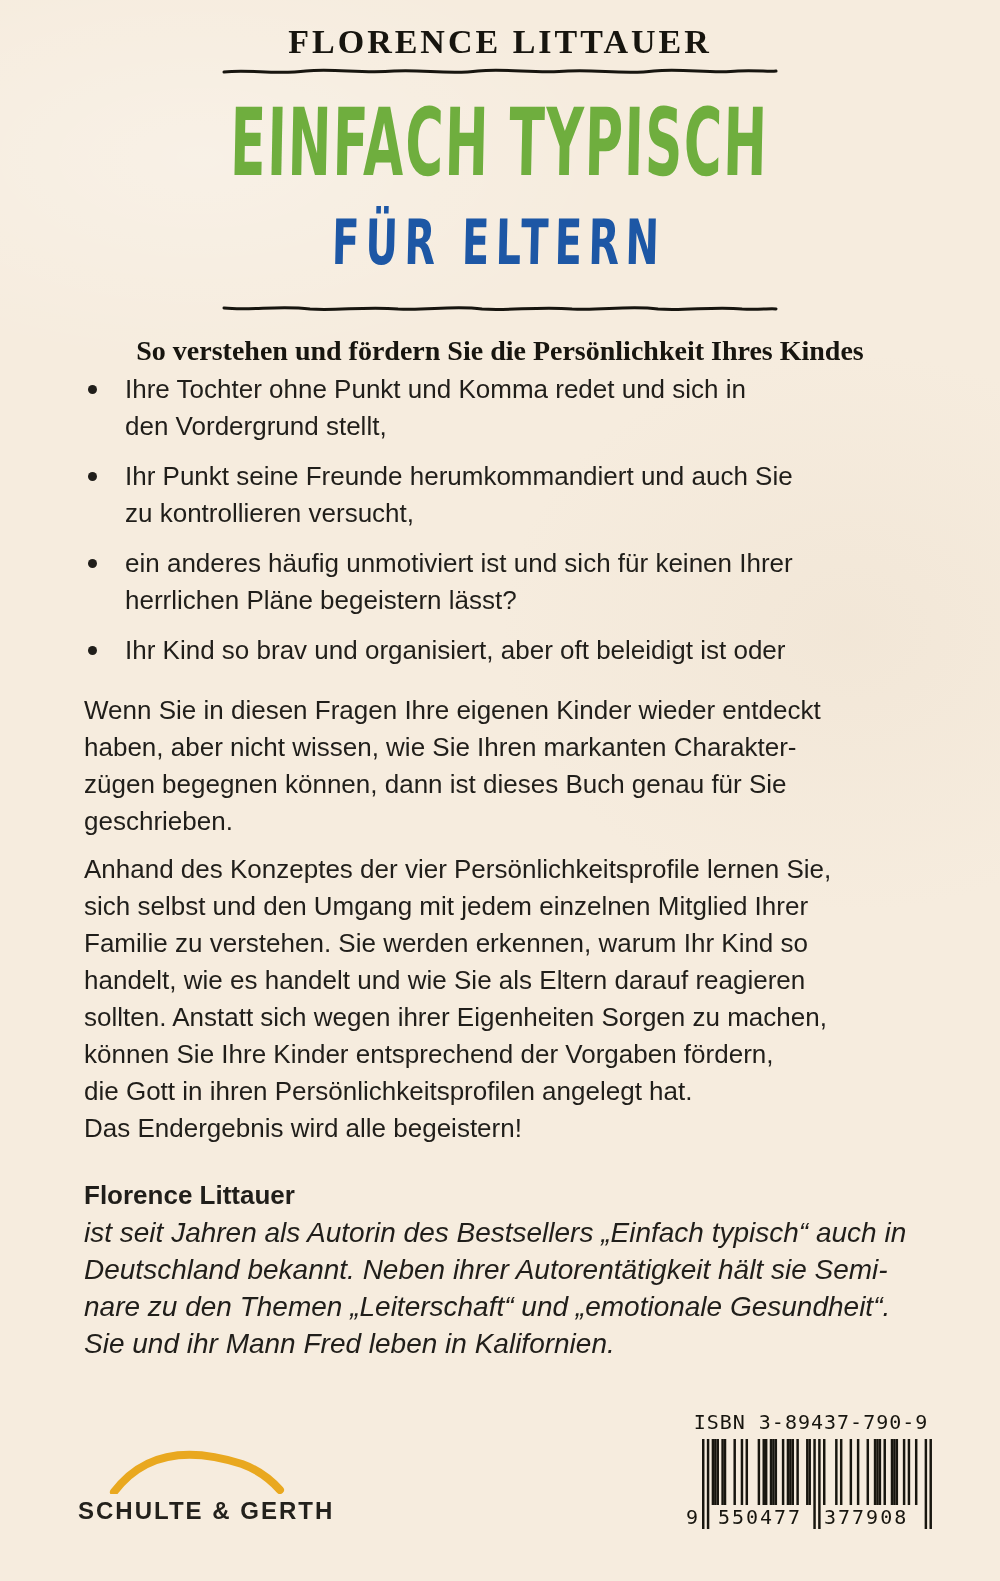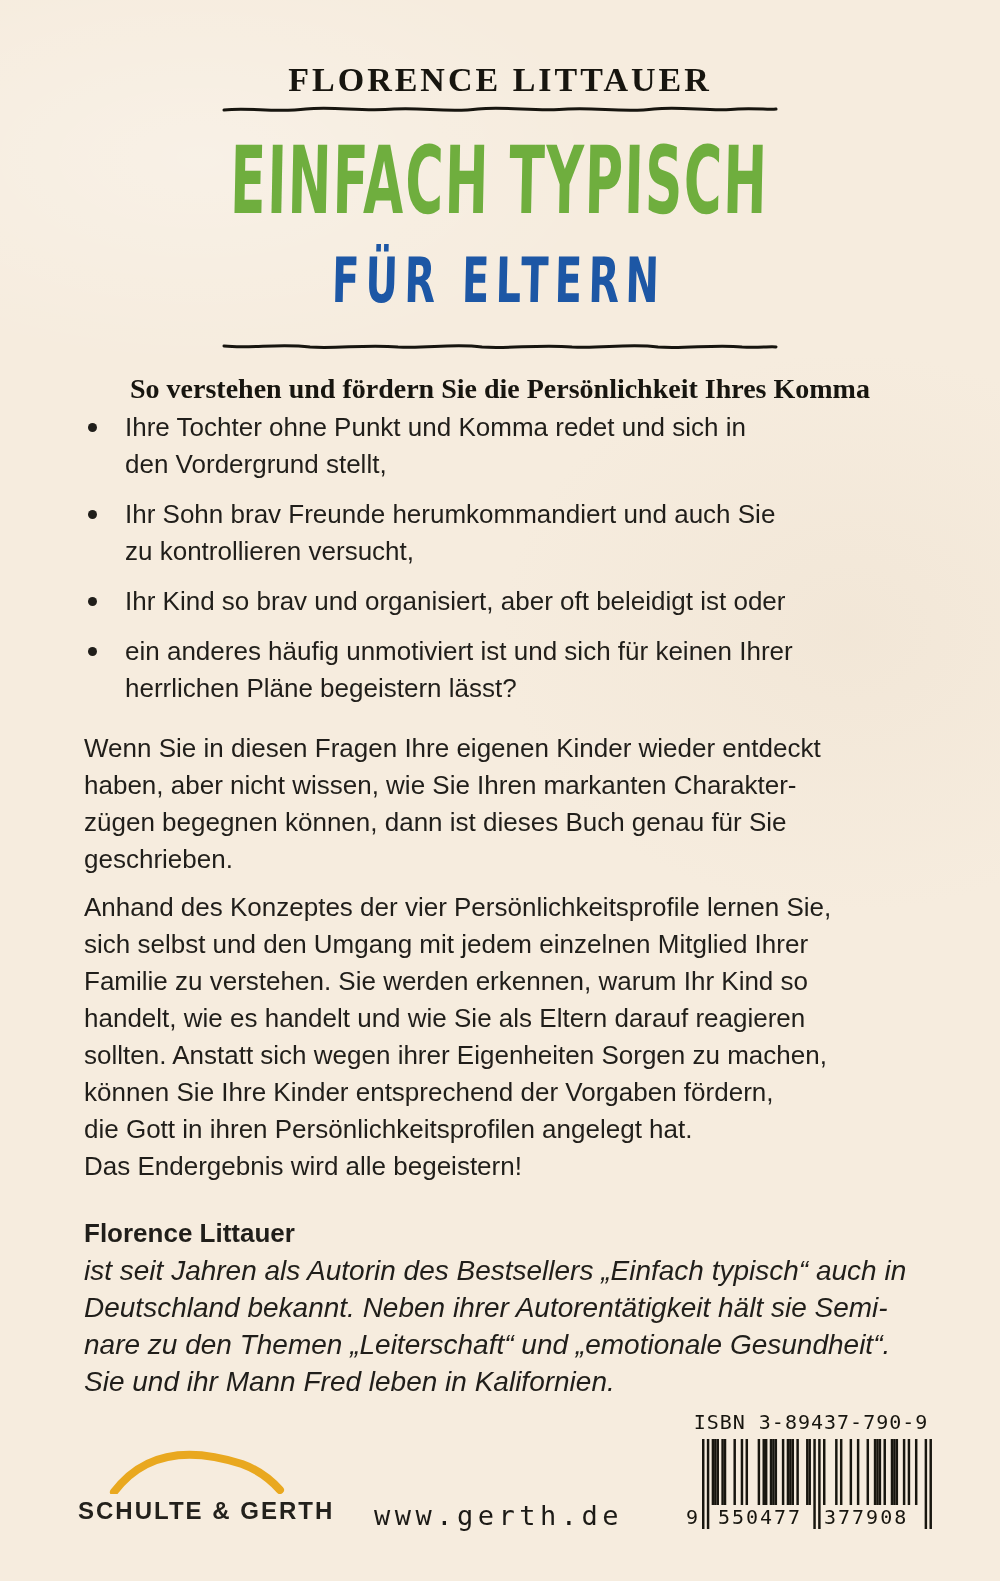--- a/index.html
+++ b/index.html
@@ -8,21 +8,21 @@
     width:1000px; height:1581px;
     margin:0 auto;
     background:#f6ecde;
     background-image:
       radial-gradient(ellipse 600px 300px at 20% 10%, rgba(255,255,255,0.25), rgba(255,255,255,0) 70%),
       radial-gradient(ellipse 500px 400px at 85% 40%, rgba(230,215,195,0.25), rgba(255,255,255,0) 70%);
     color:#201e1a;
     font-family:"Liberation Sans", sans-serif;
     overflow:hidden;
   }
-  .content { padding:62px 84px 0 84px; }
+  .content { padding:24px 84px 0 84px; }
 
   
   .cover-head { text-align:center; }
   .author-top {
     font-family:"Liberation Serif", serif;
     font-weight:bold;
     font-size:34px; line-height:36px;
     letter-spacing:3px;
     color:#17150f;
   }
@@ -142,43 +142,43 @@
       <div class="title-sub-wrap">
         <span class="title-sub">FÜR ELTERN</span>
       </div>
 
       <div class="rule-wrap rule2">
         <svg width="556" height="10" viewBox="0 0 556 10">
           <path d="M2,5 C30,8 56,2 88,6 C116,8 144,3 176,6 C204,8 230,2 260,6 C288,8 318,3 350,6 C378,8 406,2 436,6 C464,8 494,3 520,6 C538,7 550,5 554,6" fill="none" stroke="#17150f" stroke-width="3" stroke-linecap="round"></path>
         </svg>
       </div>
 
-      <div class="tagline">So verstehen und fördern Sie die Persönlichkeit Ihres Komma</div>
+      <div class="tagline">So verstehen und fördern Sie die Persönlichkeit Ihres Kindes</div>
     </div>
 
 
     <ul class="bullet-list">
       <li>
         <span class="bullet-dot"></span>
         <span class="bullet-text">Ihre Tochter ohne Punkt und Komma redet und sich in
 den Vordergrund stellt,</span>
       </li>
       <li>
         <span class="bullet-dot"></span>
-        <span class="bullet-text">Ihr Sohn brav Freunde herumkommandiert und auch Sie
+        <span class="bullet-text">Ihr Punkt seine Freunde herumkommandiert und auch Sie
 zu kontrollieren versucht,</span>
-      </li>
-      <li>
-        <span class="bullet-dot"></span>
-        <span class="bullet-text">Ihr Kind so brav und organisiert, aber oft beleidigt ist oder</span>
       </li>
       <li>
         <span class="bullet-dot"></span>
         <span class="bullet-text">ein anderes häufig unmotiviert ist und sich für keinen Ihrer
 herrlichen Pläne begeistern lässt?</span>
+      </li>
+      <li>
+        <span class="bullet-dot"></span>
+        <span class="bullet-text">Ihr Kind so brav und organisiert, aber oft beleidigt ist oder</span>
       </li>
     </ul>
 
     <div class="para">Wenn Sie in diesen Fragen Ihre eigenen Kinder wieder entdeckt
 haben, aber nicht wissen, wie Sie Ihren markanten Charakter-
 zügen begegnen können, dann ist dieses Buch genau für Sie
 geschrieben.</div>
     <div class="para second">Anhand des Konzeptes der vier Persönlichkeitsprofile lernen Sie,
 sich selbst und den Umgang mit jedem einzelnen Mitglied Ihrer
 Familie zu verstehen. Sie werden erkennen, warum Ihr Kind so
@@ -199,21 +199,20 @@
 
   <div class="publisher-logo">
     <div class="publisher-arc">
       <svg width="184" height="48" viewBox="0 0 184 48">
         <path d="M8,46 Q50,-10 136,18 Q158,26 174,44" fill="none" stroke="#e9a81f" stroke-width="8" stroke-linecap="round"></path>
       </svg>
     </div>
     <div class="publisher-name">SCHULTE &amp; GERTH</div>
   </div>
 
-  <div class="website">www.gerth.de</div>
 
   <div class="isbn-block">
     <div class="isbn-label">ISBN 3-89437-790-9</div>
     <div class="barcode">
       <svg id="barcode-bars" width="231" height="92" viewBox="0 0 231 92">
           <rect x="0.00" y="0" width="2.47" height="90" fill="#18160f"></rect>
           <rect x="4.84" y="0" width="2.47" height="90" fill="#18160f"></rect>
           <rect x="9.68" y="0" width="2.47" height="66" fill="#18160f"></rect>
           <rect x="12.10" y="0" width="2.47" height="66" fill="#18160f"></rect>
           <rect x="14.52" y="0" width="2.47" height="66" fill="#18160f"></rect>

